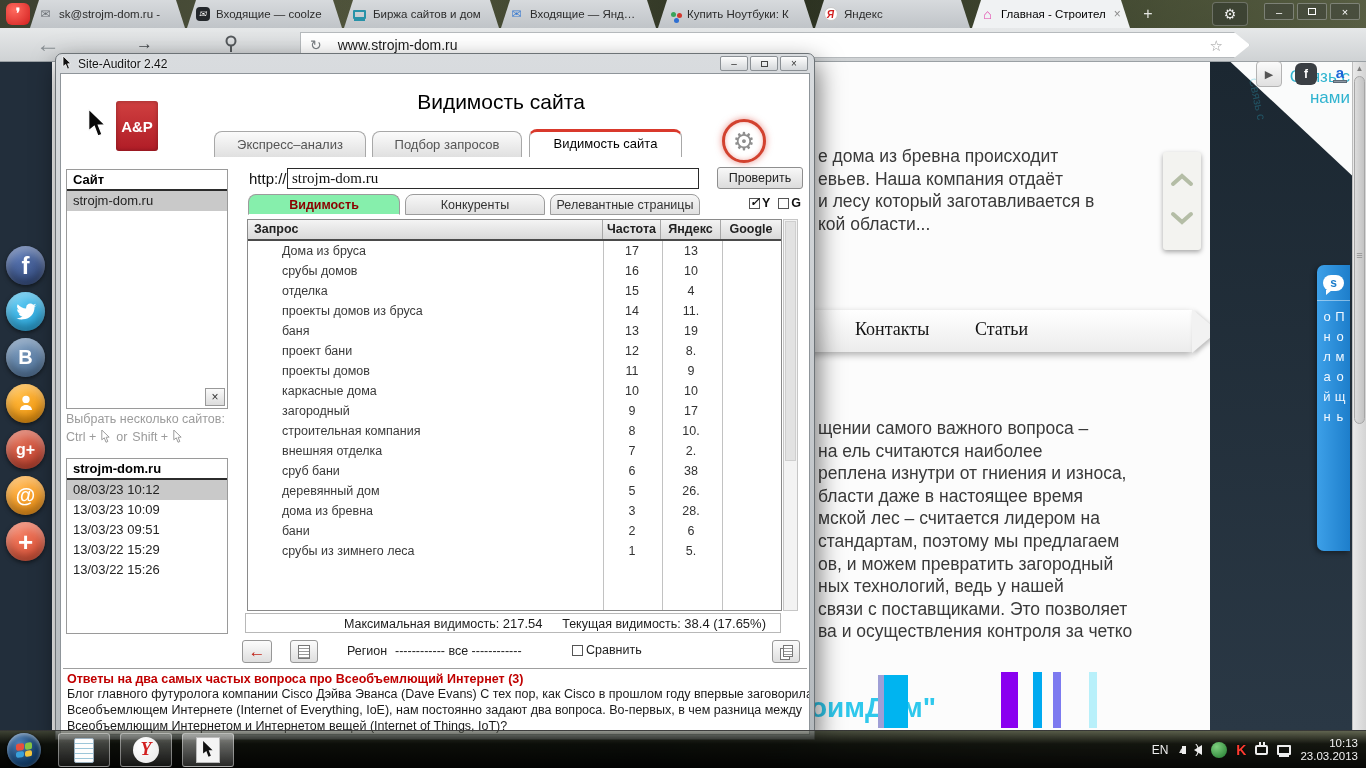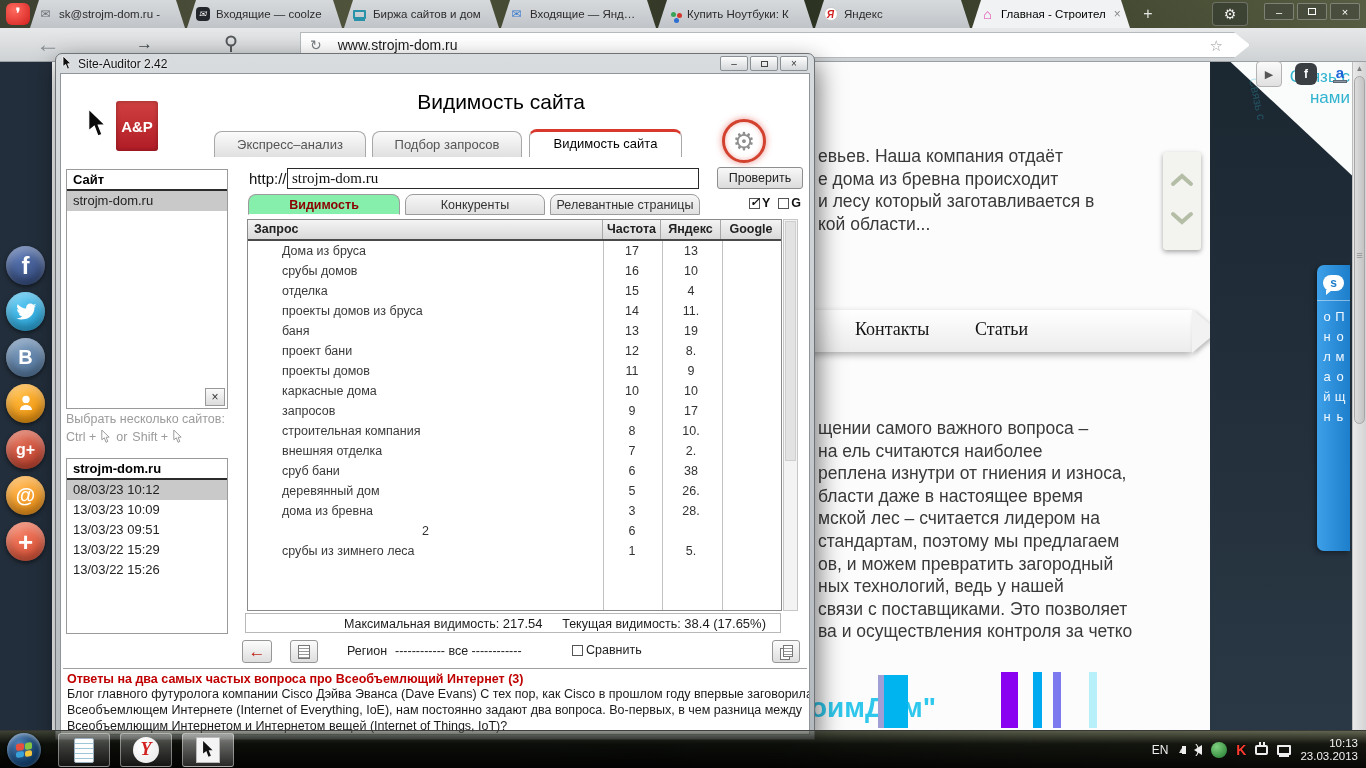--- a/index.html
+++ b/index.html
@@ -336,22 +336,22 @@
       <div class="sic ml" style="background: radial-gradient(circle at 35% 30%, rgb(255, 177, 70), rgb(238, 141, 12));">
           <span>@</span>
         </div>
       <div class="sic pl" style="background: radial-gradient(circle at 35% 30%, rgb(240, 122, 94), rgb(217, 74, 48));">
           <span>+</span>
         </div>
     </div>
 
     <div class="white-area">
       <div class="top-text serif-lines">
+          <div><span>е дома из бревна происходит</span></div>
           <div><span>евьев. Наша компания отдаёт</span></div>
-          <div><span>е дома из бревна происходит</span></div>
           <div><span>и лесу который заготавливается в</span></div>
           <div><span>кой области...</span></div>
         </div>
       <div class="nav-bar">
         <span class="nav-item nav-contacts">Контакты</span>
         <span class="nav-item nav-articles">Статьи</span>
       </div>
       <div class="body-text serif-lines">
           <div><span>щении самого важного вопроса –</span></div>
           <div><span>на ель считаются наиболее</span></div>
@@ -531,21 +531,21 @@
             <span class="n">9</span>
             <span class="n"></span>
           </div>
             <div class="t-row">
             <span class="q">каркасные дома</span>
             <span class="n">10</span>
             <span class="n">10</span>
             <span class="n"></span>
           </div>
             <div class="t-row">
-            <span class="q">запросов</span>
+            <span class="q">загородный</span>
             <span class="n">9</span>
             <span class="n">17</span>
             <span class="n"></span>
           </div>
             <div class="t-row">
             <span class="q">строительная компания</span>
             <span class="n">8</span>
             <span class="n">10.</span>
             <span class="n"></span>
           </div>
@@ -567,20 +567,21 @@
             <span class="n">26.</span>
             <span class="n"></span>
           </div>
             <div class="t-row">
             <span class="q">дома из бревна</span>
             <span class="n">3</span>
             <span class="n">28.</span>
             <span class="n"></span>
           </div>
             <div class="t-row">
+            <span class="q">бани</span>
             <span class="n">2</span>
             <span class="n">6</span>
             <span class="n"></span>
           </div>
             <div class="t-row">
             <span class="q">срубы из зимнего леса</span>
             <span class="n">1</span>
             <span class="n">5.</span>
             <span class="n"></span>
           </div>

